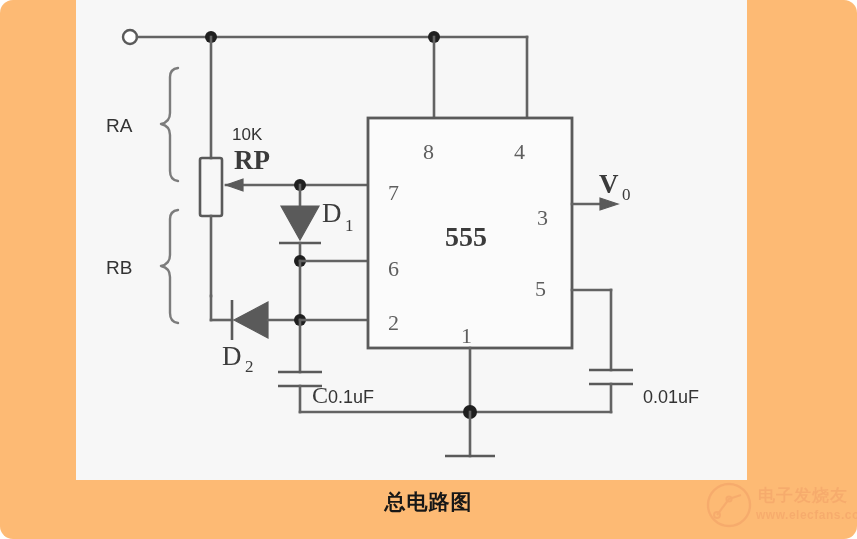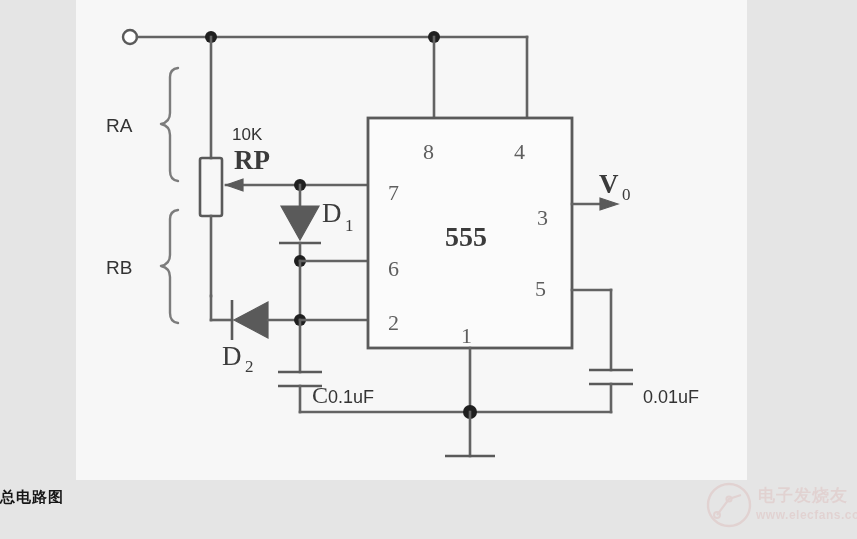--- a/index.html
+++ b/index.html
@@ -13,43 +13,45 @@
     height: 539px;
     position: relative;
     overflow: hidden;
     font-family: "Liberation Sans", sans-serif;
   }
   #root {
     position: absolute;
     left: 0; top: 0;
     width: 857px;
     height: 539px;
-    background: #e5e5e5;
+    background: #fdba74;
+    border-radius: 13px;
   }
   #panel {
     position: absolute;
     left: 76px;
     top: 0px;
     width: 671px;
     height: 480px;
     background: #f7f7f7;
   }
   #schematic {
     position: absolute;
     left: 0; top: 0;
     width: 857px;
     height: 539px;
   }
   #caption {
     position: absolute;
     left: 0;
     top: 488px;
     width: 857px;
+    text-align: center;
     font-family: "DejaVu Sans", sans-serif;
-    font-size: 15px;
+    font-size: 21px;
     font-weight: bold;
     color: #171717;
     letter-spacing: 1px;
   }
   #watermark {
     position: absolute;
     left: 706px;
     top: 482px;
     width: 146px;
     height: 52px;

